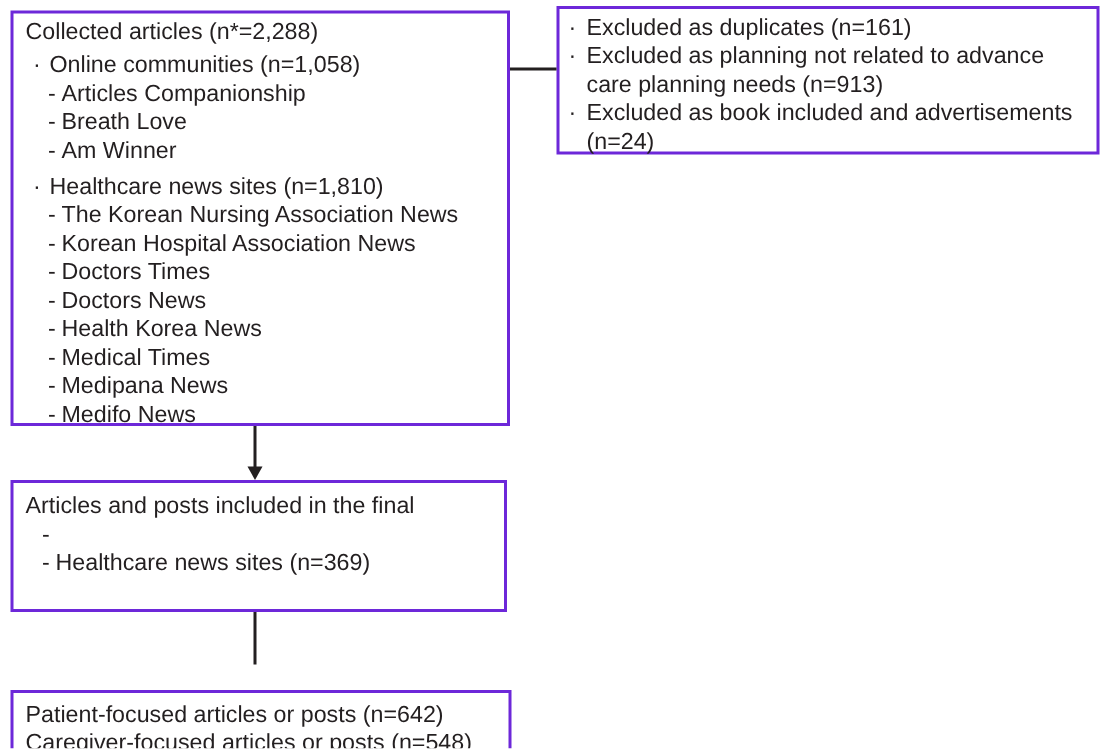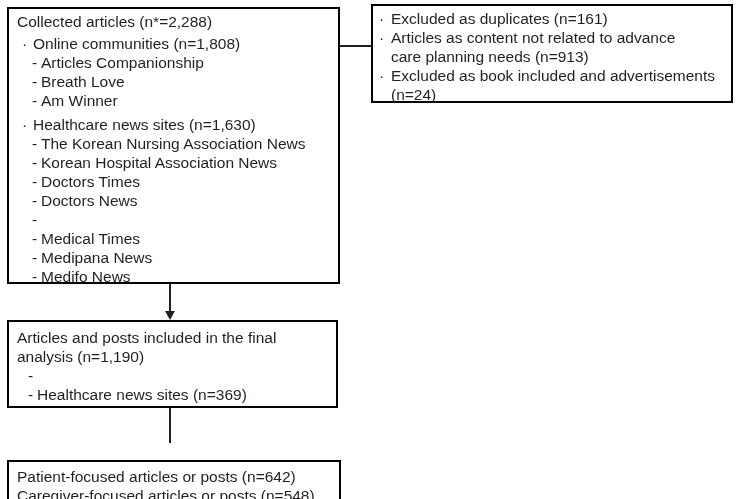--- a/index.html
+++ b/index.html
@@ -12,21 +12,21 @@
     position: relative;
     width: 741px;
     height: 499px;
     background: #ffffff;
     font-size: 15.5px;
     line-height: 19px;
     overflow: hidden;
   }
   .box {
     position: absolute;
-    border: 2px solid #000000;
+    border: 2px solid #6d28d9;
     background: #ffffff;
   }
   .box-collected {
     left: 7px; top: 7px; width: 333px; height: 277px;
     padding: 3px 6px 0 8px;
   }
   .box-excluded {
     left: 371px; top: 4px; width: 362px; height: 99px;
     padding: 3px 4px 0 6px;
   }
@@ -90,59 +90,60 @@
 <body>
 
 <div class="canvas">
 
   <div class="box box-collected">
     <div class="box-title">Collected articles (n*=2,288)</div>
 
     <div class="group">
       <div class="bullet-row">
         <span class="marker">·</span>
-        <span>Online communities (n=1,808)</span>
+        <span>Online communities (n=1,058)</span>
       </div>
       <div class="dash-row">
         <span class="marker">-</span>
         <span>Articles Companionship</span>
       </div>
       <div class="dash-row">
         <span class="marker">-</span>
         <span>Breath Love</span>
       </div>
       <div class="dash-row">
         <span class="marker">-</span>
         <span>Am Winner</span>
       </div>
     </div>
 
     <div class="group">
       <div class="bullet-row">
         <span class="marker">·</span>
-        <span>Healthcare news sites (n=1,630)</span>
+        <span>Healthcare news sites (n=1,810)</span>
       </div>
       <div class="dash-row">
         <span class="marker">-</span>
         <span>The Korean Nursing Association News</span>
       </div>
       <div class="dash-row">
         <span class="marker">-</span>
         <span>Korean Hospital Association News</span>
       </div>
       <div class="dash-row">
         <span class="marker">-</span>
         <span>Doctors Times</span>
       </div>
       <div class="dash-row">
         <span class="marker">-</span>
         <span>Doctors News</span>
       </div>
       <div class="dash-row">
         <span class="marker">-</span>
+        <span>Health Korea News</span>
       </div>
       <div class="dash-row">
         <span class="marker">-</span>
         <span>Medical Times</span>
       </div>
       <div class="dash-row">
         <span class="marker">-</span>
         <span>Medipana News</span>
       </div>
       <div class="dash-row">
@@ -155,36 +156,35 @@
   <div class="box box-excluded">
     <div class="excl-item">
       <span class="marker">·</span>
       <div class="excl-lines">
         <div class="line">Excluded as duplicates (n=161)</div>
       </div>
     </div>
     <div class="excl-item">
       <span class="marker">·</span>
       <div class="excl-lines">
-        <div class="line">Articles as content not related to advance</div>
+        <div class="line">Excluded as planning not related to advance</div>
         <div class="line">care planning needs (n=913)</div>
       </div>
     </div>
     <div class="excl-item">
       <span class="marker">·</span>
       <div class="excl-lines">
         <div class="line">Excluded as book included and advertisements</div>
         <div class="line">(n=24)</div>
       </div>
     </div>
   </div>
 
   <div class="box box-included">
     <div class="line">Articles and posts included in the final</div>
-    <div class="line">analysis (n=1,190)</div>
     <div class="dash-row small-indent">
       <span class="marker">-</span>
     </div>
     <div class="dash-row small-indent">
       <span class="marker">-</span>
       <span>Healthcare news sites (n=369)</span>
     </div>
   </div>
 
   <div class="box box-final">

